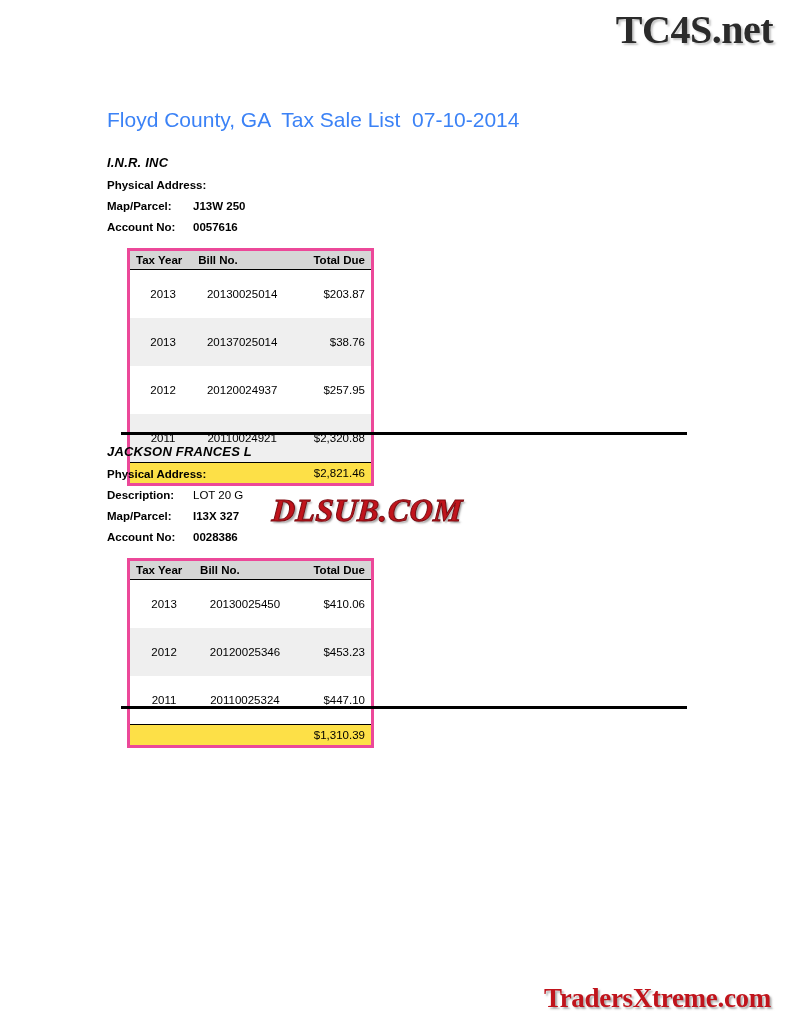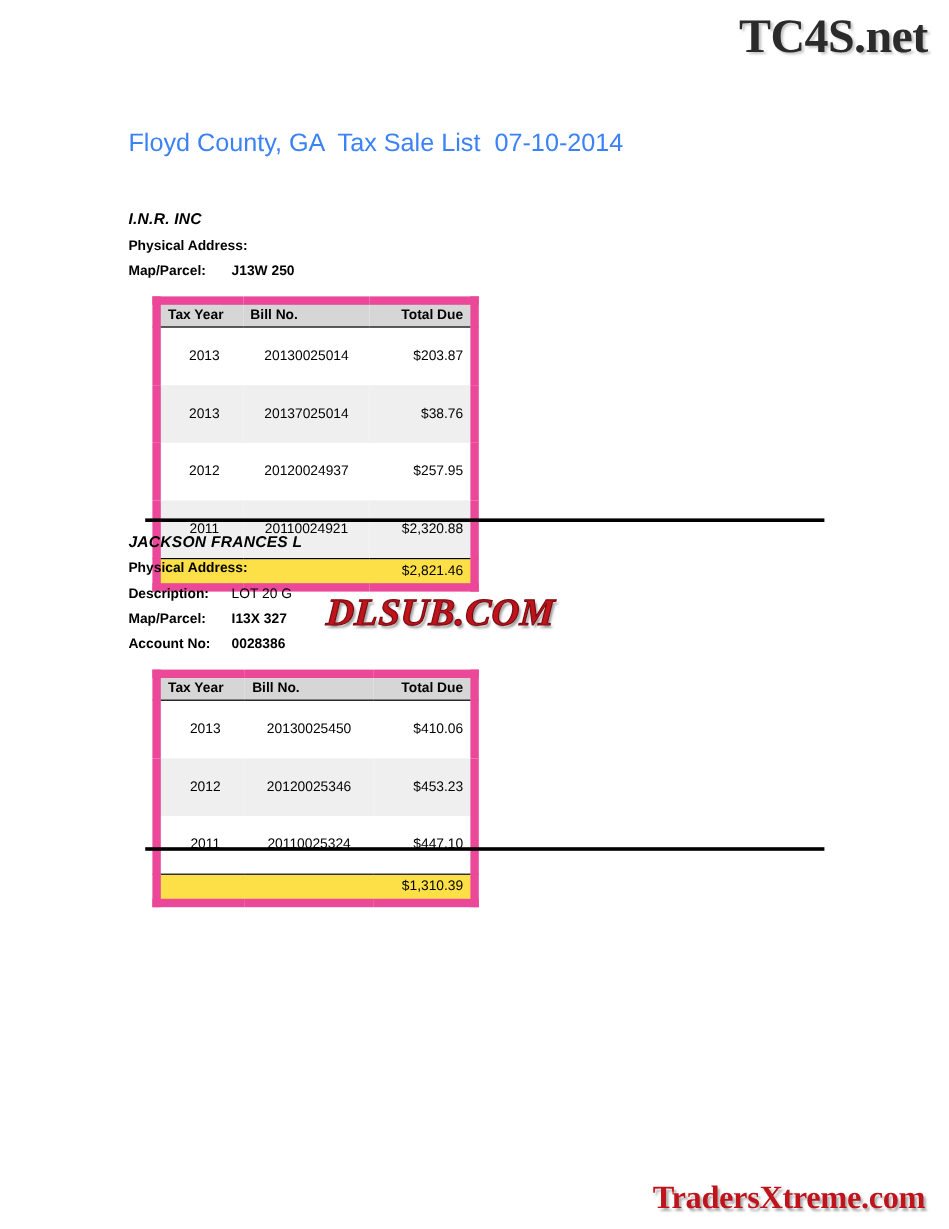--- a/index.html
+++ b/index.html
@@ -64,21 +64,21 @@
     font-family: "Liberation Sans", sans-serif;
     color: #3b82f6;
     white-space: pre;
   }
 
   .record {
     position: absolute;
     left: 107px;
     width: 580px;
   }
-  .record-1 { top: 155px; margin-top: 20px; }
+  .record-1 { top: 155px; }
   .record-2 { top: 444px; }
 
   .owner-name {
     font-size: 13px;
     font-weight: bold;
     font-style: italic;
     letter-spacing: 0.2px;
     margin: 0 0 9px 0;
   }
 
@@ -100,23 +100,23 @@
   }
   .field-value.bold { font-weight: bold; }
 
   .table-wrap {
     margin-top: 14px;
     margin-left: 20px;
     width: 282px;
   }
   table.tax {
     border-collapse: collapse;
-    width: 272px;
-    font-size: 11.5px;
-    border: 7px solid #ec4899;
+    width: 247px;
+    font-size: 11.5px;
+    border: 3px solid #ec4899;
   }
   table.tax thead th {
     background: #d6d6d6;
     border-bottom: 1px solid #000;
     font-weight: bold;
     padding: 3px 6px;
     font-size: 11.5px;
   }
   table.tax thead th.c-year { text-align: left; width: 78px; }
   table.tax thead th.c-bill { text-align: left; width: 112px; }
@@ -163,20 +163,23 @@
 
   <div class="field-row">
     <span class="field-label">Physical Address:</span><span class="field-value"></span>
   </div>
 
 
   <div class="field-row">
     <span class="field-label">Map/Parcel:</span><span class="field-value bold">J13W   250</span>
   </div>
 
+  <div class="field-row">
+    <span class="field-label">Account No:</span><span class="field-value bold">0057616</span>
+  </div>
 
   <div class="table-wrap">
     <table class="tax">
       <thead>
         <tr>
           <th class="c-year">Tax Year</th>
           <th class="c-bill">Bill No.</th>
           <th class="c-due">Total Due</th>
         </tr>
       </thead>

